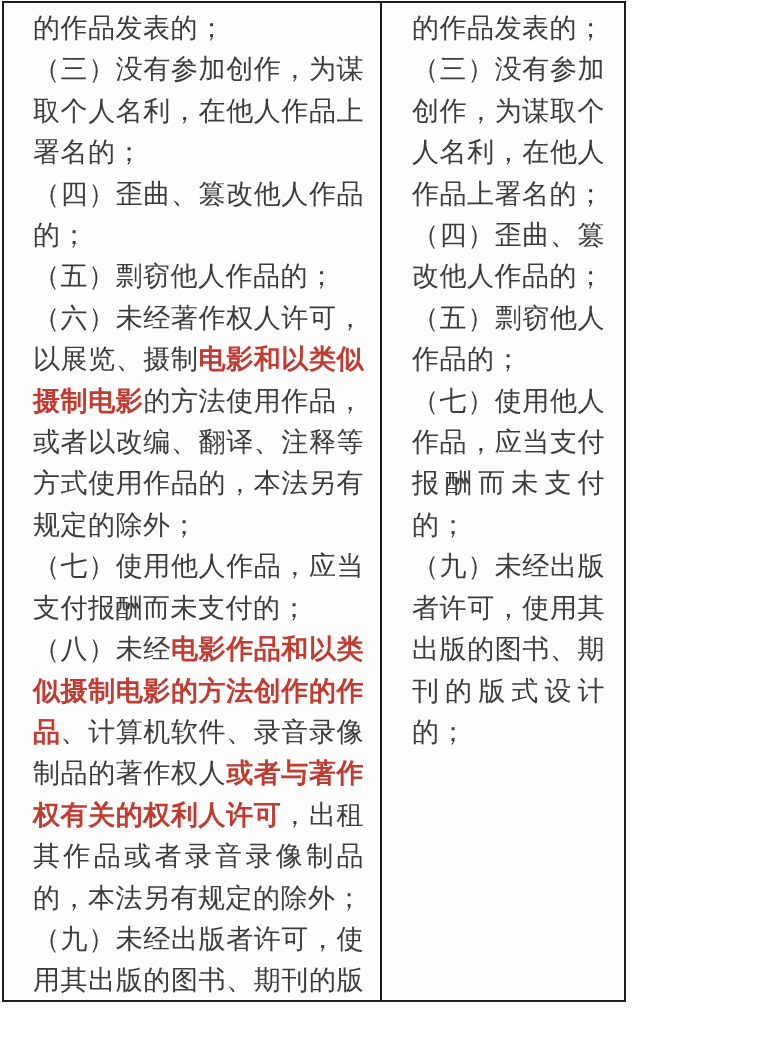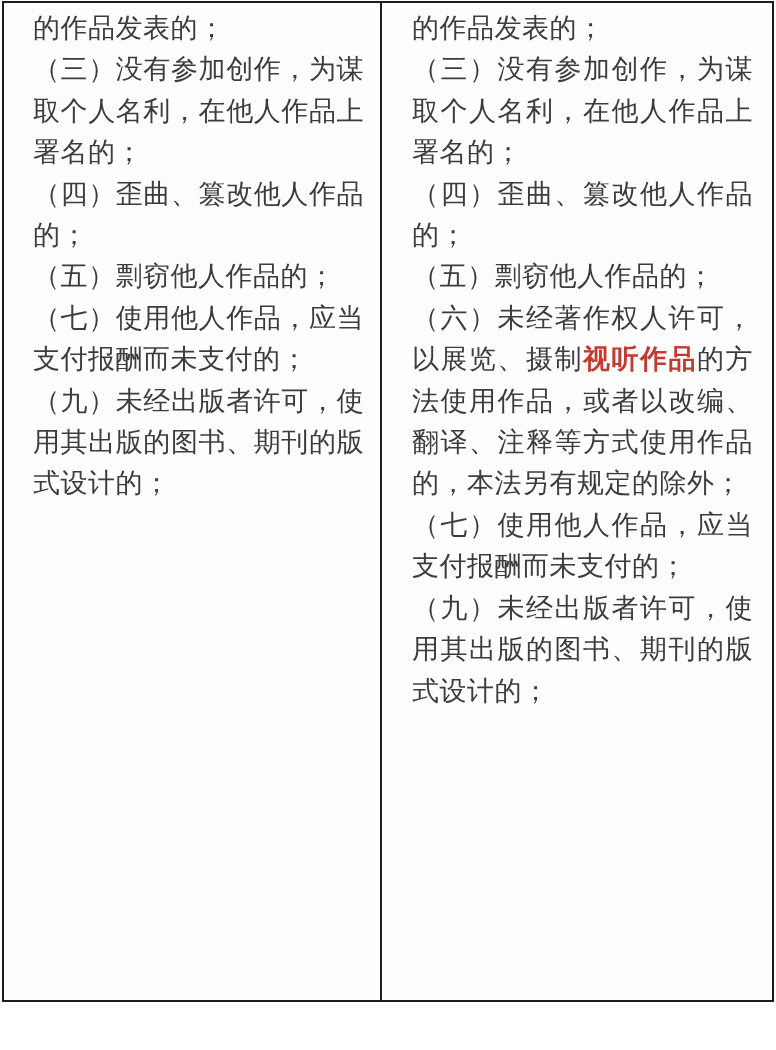--- a/index.html
+++ b/index.html
@@ -12,21 +12,21 @@
     position: relative;
     width: 776px;
     height: 1050px;
     background: #ffffff;
     overflow: hidden;
   }
   .law-table {
     position: absolute;
     left: 2px;
     top: 1px;
-    width: 772px;
+    width: 624px;
     height: 1001px;
     border: 2px solid #1d1d1d;
     box-sizing: border-box;
     display: flex;
     background: #fdfdfd;
   }
   .law-cell {
     box-sizing: border-box;
     overflow: hidden;
   }
@@ -56,26 +56,27 @@
 </head>
 <body>
 
 <div class="page">
   <div class="law-table">
     <div class="law-cell left" id="col-left">
         <p class="law-para"><span>的作品发表的；</span></p>
         <p class="law-para"><span>（三）没有参加创作，为谋取个人名利，在他人作品上署名的；</span></p>
         <p class="law-para"><span>（四）歪曲、篡改他人作品的；</span></p>
         <p class="law-para"><span>（五）剽窃他人作品的；</span></p>
+        <p class="law-para"><span>（六）未经著作权人许可，以展览、摄制</span><span class="hl">电影和以类似摄制电影</span><span>的方法使用作品，或者以改编、翻译、注释等方式使用作品的，本法另有规定的除外；</span></p>
         <p class="law-para"><span>（七）使用他人作品，应当支付报酬而未支付的；</span></p>
+        <p class="law-para"><span>（八）未经</span><span class="hl">电影作品和以类似摄制电影的方法创作的作品</span><span>、计算机软件、录音录像制品的著作权人</span><span class="hl">或者与著作权有关的权利人许可</span><span>，出租其作品或者录音录像制品的，本法另有规定的除外；</span></p>
         <p class="law-para"><span>（九）未经出版者许可，使用其出版的图书、期刊的版式设计的；</span></p>
       </div>
     <div class="law-cell right" id="col-right">
         <p class="law-para"><span>的作品发表的；</span></p>
         <p class="law-para"><span>（三）没有参加创作，为谋取个人名利，在他人作品上署名的；</span></p>
         <p class="law-para"><span>（四）歪曲、篡改他人作品的；</span></p>
         <p class="law-para"><span>（五）剽窃他人作品的；</span></p>
-        <p class="law-para"><span>（六）未经著作权人许可，以展览、摄制</span><span class="hl">视听作品</span><span>的方法使用作品，或者以改编、翻译、注释等方式使用作品的，本法另有规定的除外；</span></p>
         <p class="law-para"><span>（七）使用他人作品，应当支付报酬而未支付的；</span></p>
         <p class="law-para"><span>（九）未经出版者许可，使用其出版的图书、期刊的版式设计的；</span></p>
       </div>
   </div>
 </div>
 
 </body></html>

